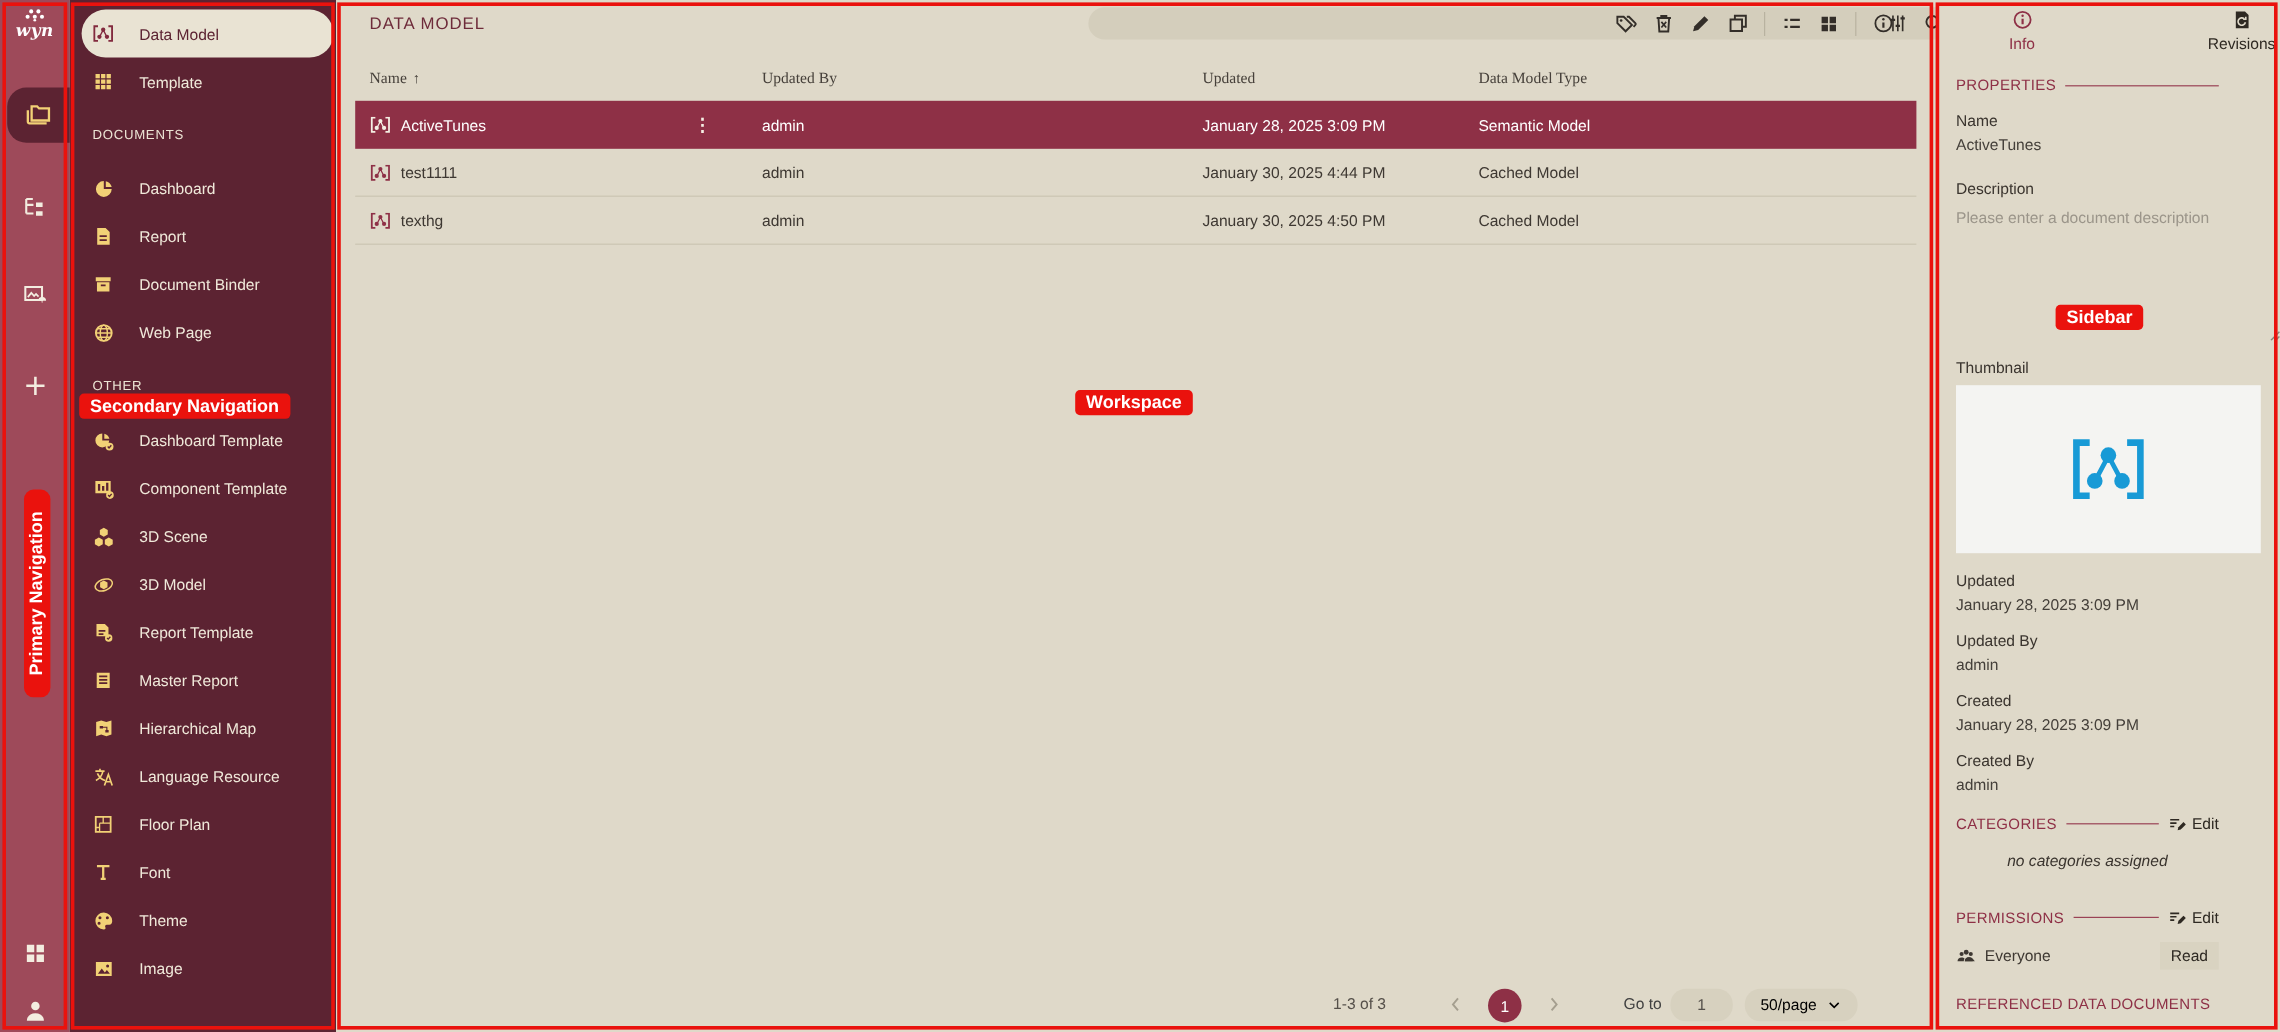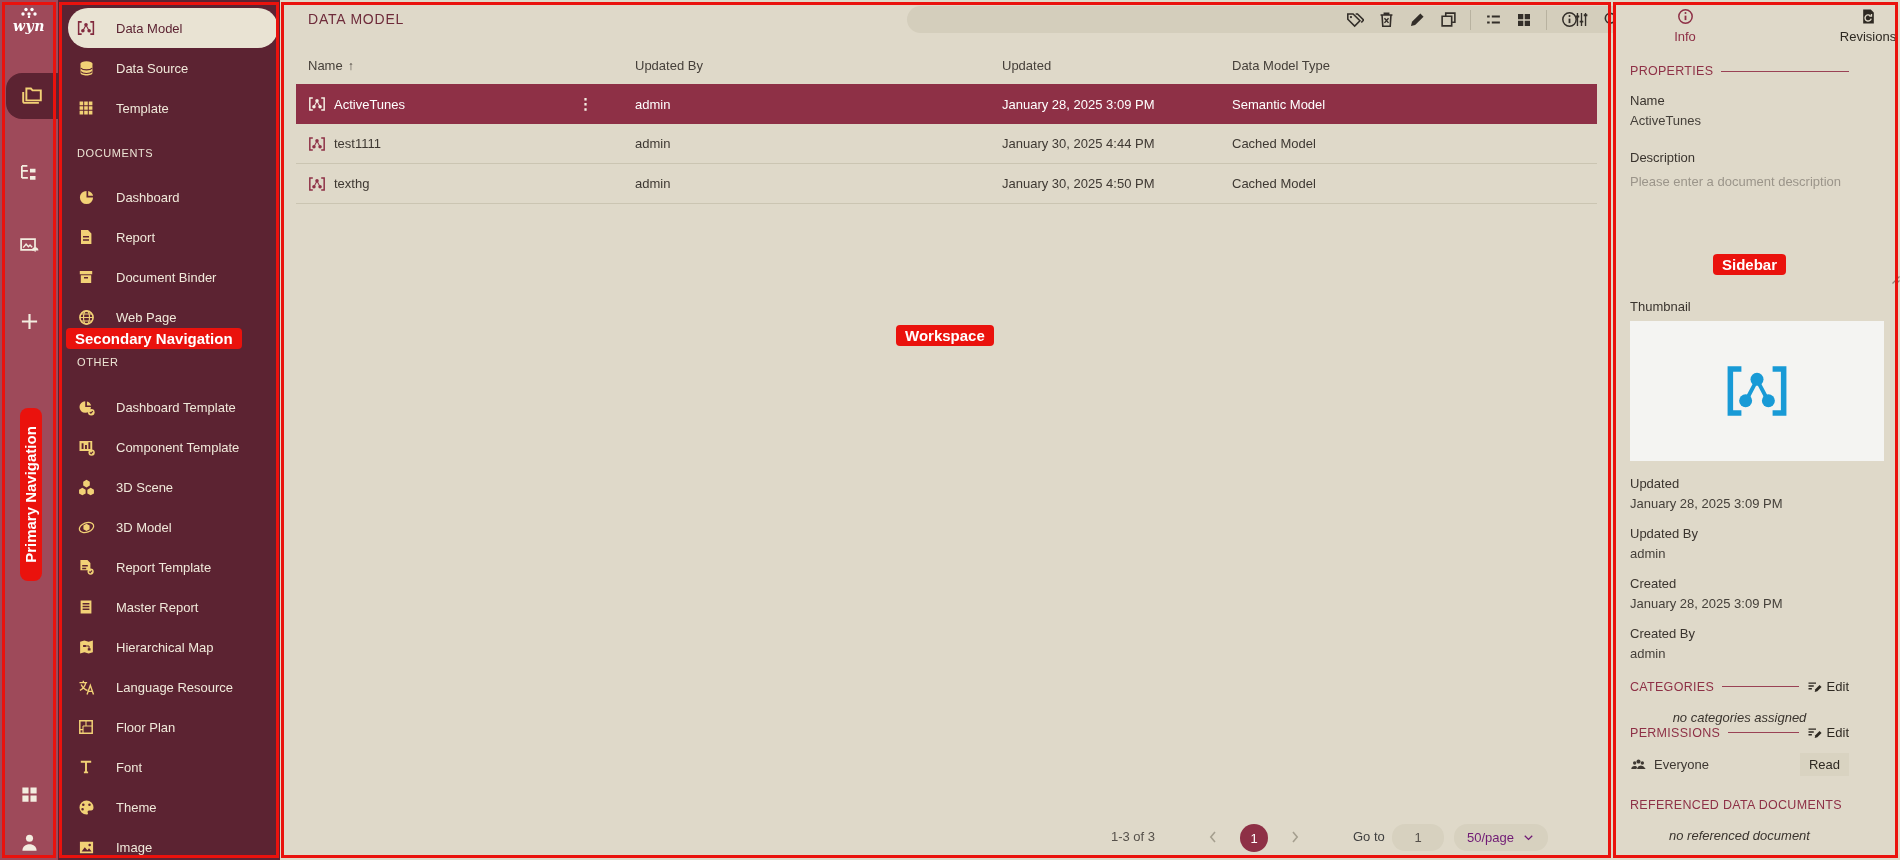--- a/index.html
+++ b/index.html
@@ -30,36 +30,36 @@
   .wsp { position:absolute; left:280px; top:0; width:1334px; height:860px; background:#DFD9C9; }
   .wsp-title { position:absolute; left:28px; top:11px; font-size:14px; letter-spacing:.8px; color:#6E2B3A; }
   .searchbar { position:absolute; left:627px; top:6px; width:725px; height:27px; background:#D4CEBC; border-radius:14px; display:flex; align-items:center; }
   .searchbar input { flex:1; height:100%; background:transparent; border:none; outline:none; padding:0 10px 0 14px; font-size:13px; color:#3E3832; font-family:"Liberation Sans",sans-serif; }
   .searchbar .sicons { display:flex; align-items:center; gap:12px; padding-right:12px; color:#332E29; }
   .toolbar { position:absolute; left:1066px; top:6px; height:27px; display:flex; align-items:center; gap:13px; color:#332E29; }
   .tbtn { display:flex; align-items:center; justify-content:center; width:18px; height:18px; cursor:pointer; }
   .tsep { width:1px; height:20px; background:#B8B2A0; }
 
   .tbl { position:absolute; left:16px; right:17px; top:46px; }
-  .tbl-hdr { display:grid; grid-template-columns:327px 367px 230px 1fr; padding:0 0 0 12px; height:38px; align-items:center; font-size:13px; color:#46403A; }
+  .tbl-hdr { display:grid; grid-template-columns:327px 367px 230px 1fr; padding:0 0 0 12px; height:38px; align-items:center; font-size:13px; color:#46403A;font-family:Liberation Serif, serif; }
   .tbl-row { display:grid; grid-template-columns:327px 367px 230px 1fr; padding-left:12px; height:40px; align-items:center; font-size:13px; color:#3E3832; border-bottom:1px solid #CBC5B2; cursor:pointer; }
   .tbl-row .namecell { display:flex; align-items:center; gap:8px; padding-right:14px; position:relative; }
   .tbl-row .ricon { color:#8E3046; }
   .tbl-row.sel { background:#8E3046; color:#fff; border-bottom:none; }
   .tbl-row.sel .ricon { color:#F5EFE4; }
   .kebab { position:absolute; right:42px; top:-2px; color:#F5EFE4; font-size:15px; font-weight:bold; cursor:pointer; }
   .sort { font-size:12px; margin-left:5px; color:#46403A; }
 
   .pgbar { position:absolute; left:0; top:822px; width:1334px; height:32px; font-size:13px; color:#55504A;padding-left:43px; }
   .pg-range { position:absolute; left:790px; width:85px; top:7px; text-align:right; }
   .pg-chev { position:absolute; top:5px; width:20px; height:20px; color:#A59F8F; display:flex; align-items:center; justify-content:center; cursor:pointer; }
   .pg-circle { position:absolute; left:960px; top:2px; width:28px; height:28px; border-radius:50%; background:#8E3046; color:#fff; display:flex; align-items:center; justify-content:center; font-size:13px; cursor:pointer; }
   .pg-goto { position:absolute; left:1073px; top:7px; color:#404040; }
   .pg-input { position:absolute; left:1112px; top:2px; width:52px; height:27px; background:#D7D1BF; border:none; border-radius:13px; text-align:center; font-size:13px; color:#55504A; outline:none; font-family:"Liberation Sans",sans-serif; }
-  .pg-select { position:absolute; left:1174px; top:2px; width:94px; height:27px; background:#D7D1BF; border-radius:13px; display:flex; align-items:center; justify-content:center; gap:8px; color:#701a75; cursor:pointer; }
+  .pg-select { position:absolute; left:1174px; top:2px; width:94px; height:27px; background:#D7D1BF; border-radius:13px; display:flex; align-items:center; justify-content:center; gap:8px; color:#000000; cursor:pointer; }
 
   
   .sbar { position:absolute; left:1614px; top:0; width:251px; height:860px; background:#DFD9C9; color:#3A342E; font-size:13px; }
   .sbar-tabs { position:relative; height:52px; }
   .stab { position:absolute; top:8px; display:flex; flex-direction:column; align-items:center; gap:4px; cursor:pointer; }
   .stab .lbl { font-size:13px; }
   .stab-info { left:46px; width:50px; color:#8E3046; }
   .stab-rev { left:225px; width:58px; color:#2E2922; }
   .side { padding:0 16px; }
   .sec-row { display:flex; align-items:center; gap:8px; }
@@ -322,28 +322,20 @@
     <div class="snav-item sel">
       <span class="nicon">
           <svg class="ic" width="20" height="16">
             <use href="#s-model"></use>
           </svg>
         </span>
       <span>Data Model</span>
     </div>
     <div class="snav-item">
       <span class="nicon">
-          <svg class="ic" width="17" height="17">
-            <use href="#s-db"></use>
-          </svg>
-        </span>
-      <span>Data Source</span>
-    </div>
-    <div class="snav-item">
-      <span class="nicon">
           <svg class="ic" width="16" height="16">
             <use href="#s-grid9"></use>
           </svg>
         </span>
       <span>Template</span>
     </div>
     <div class="snav-hdr">DOCUMENTS</div>
     <div class="snav-item">
       <span class="nicon">
           <svg class="ic" width="17" height="17">
@@ -692,21 +684,21 @@
           <span>
               <svg class="ic" width="15" height="15">
                 <use href="#s-editlist"></use>
               </svg>
             </span>
           <span>Edit</span>
         </span>
       </div>
       <div class="empty">no categories assigned</div>
 
-      <div class="sec-row" style="margin-top:0">
+      <div class="sec-row" style="margin-top:32px">
         <span class="sec-ttl">PERMISSIONS</span>
           <span class="sec-line"></span>
         <span class="sec-edit">
           <span>
               <svg class="ic" width="15" height="15">
                 <use href="#s-editlist"></use>
               </svg>
             </span>
           <span>Edit</span>
         </span>

